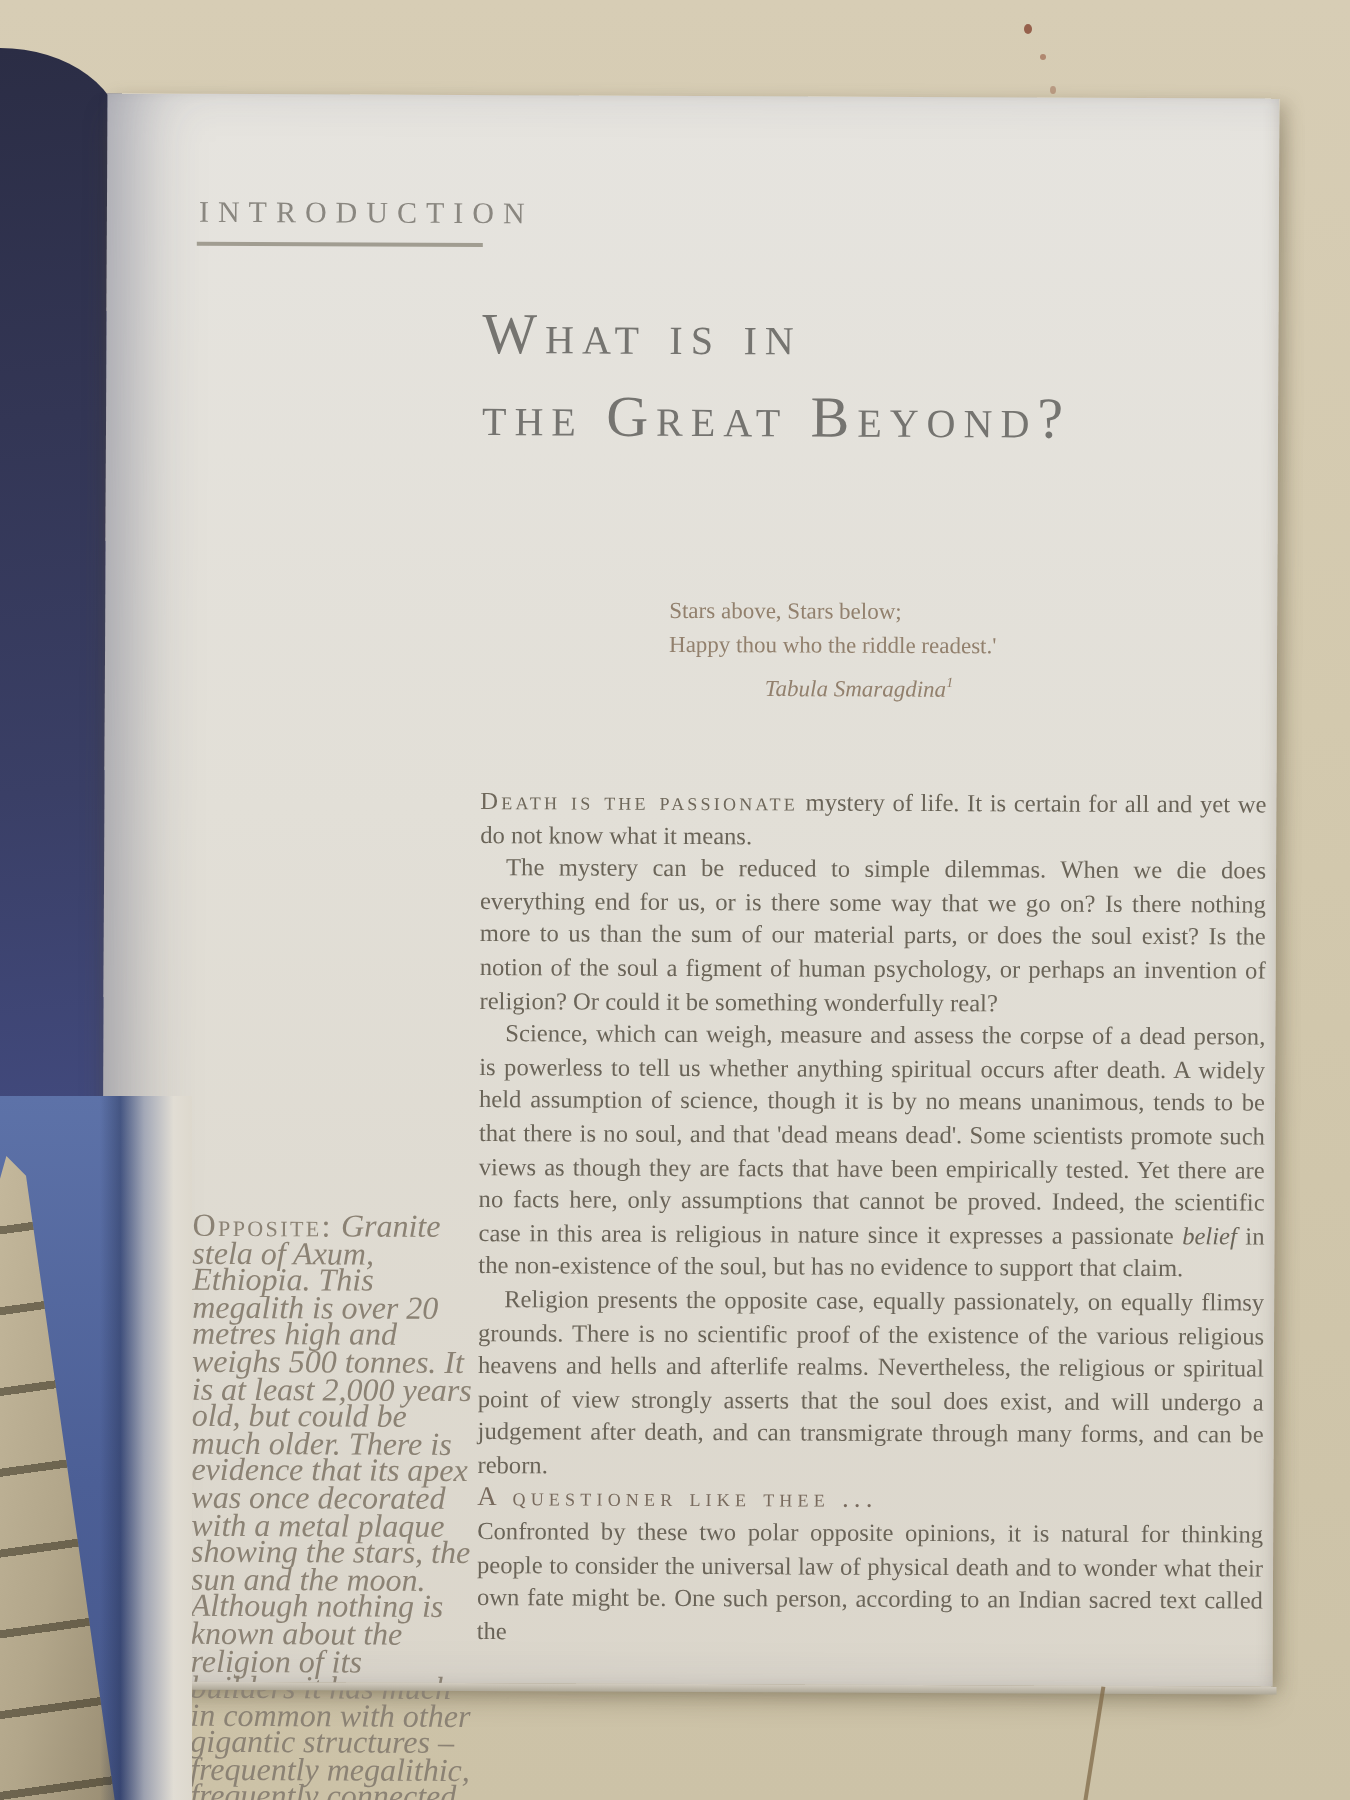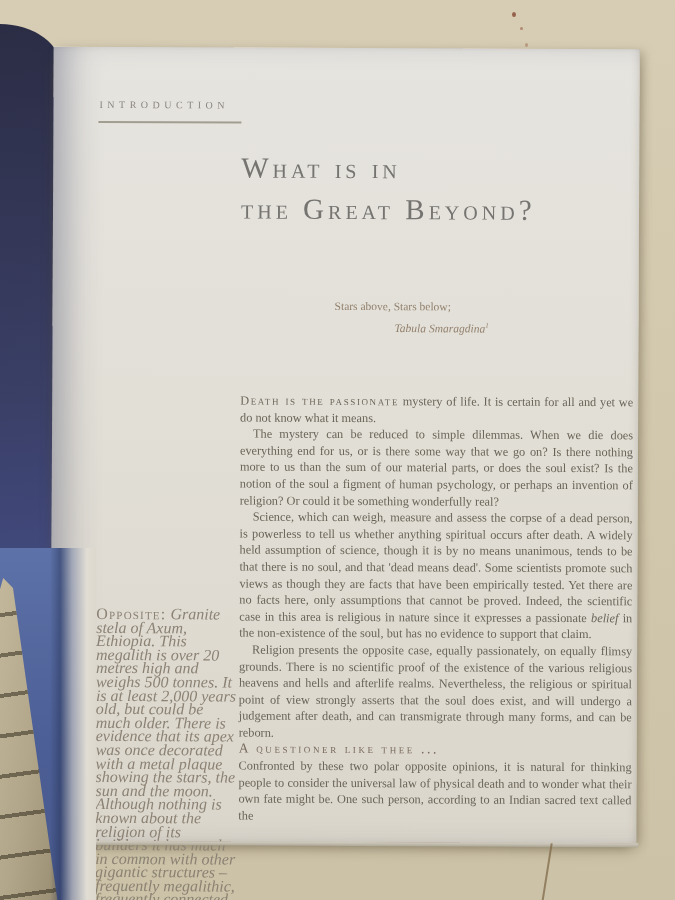--- a/index.html
+++ b/index.html
@@ -52,33 +52,33 @@
       4px 2px 8px rgba(120,110,85,.35);
     transform:rotate(.25deg);
   }
   .page::after{
     content:"";position:absolute;left:2px;right:-2px;bottom:-4px;height:4px;
     background:linear-gradient(180deg,#d2ccc0,#aea898);
   }
   
   .kicker{
     position:absolute;left:46px;top:52px;
-    font-size:10px;letter-spacing:4.5px;color:#8a8780;
+    font-size:15px;letter-spacing:4.5px;color:#8a8780;
   }
   .kicker-rule{position:absolute;left:45px;top:74px;width:143px;height:1.5px;background:#a19d91;}
   .title{
     position:absolute;left:188px;top:100px;
     font-variant:small-caps;font-size:29px;line-height:41px;
     letter-spacing:4px;color:#757470;font-weight:400;
   }
   .epigraph{
     position:absolute;left:282px;top:250px;
     font-size:11.5px;line-height:16.5px;color:#92806d;
   }
-  .epigraph .attr{display:block;margin-top:2px;margin-left:60px;font-style:italic;}
+  .epigraph .attr{display:block;margin-top:2px;margin-left:48px;font-style:italic;}
   .epigraph sup{font-size:7px;}
   .body-col{
     position:absolute;left:188px;top:345px;width:393px;
     font-size:12.3px;line-height:16.6px;text-align:justify;color:#6a6458;
   }
   .body-col p{margin:0;text-indent:13px;}
   .body-col p.first{text-indent:0;}
   .lead-caps{font-variant:small-caps;letter-spacing:1.6px;color:#6e675a;}
   .body-col em{}
   .section-heading{
@@ -113,20 +113,21 @@
   <div class="kicker">INTRODUCTION</div>
   <div class="kicker-rule"></div>
 
   <div class="title">
     <div>What is in</div>
     <div>the Great Beyond?</div>
   </div>
 
   <div class="epigraph">
     <div>Stars above, Stars below;</div>
+    <div>Happy thou who the riddle readest.'</div>
     <span class="attr"><span>Tabula Smaragdina</span><sup>1</sup></span>
   </div>
 
   <div class="body-col">
     <p class="first"><span class="lead-caps">Death is the passionate</span><span> mystery of life. It is certain for all and yet we do not know what it means.</span></p>
     <p>The mystery can be reduced to simple dilemmas. When we die does everything end for us, or is there some way that we go on? Is there nothing more to us than the sum of our material parts, or does the soul exist? Is the notion of the soul a figment of human psychology, or perhaps an invention of religion? Or could it be something wonderfully real?</p>
     <p><span>Science, which can weigh, measure and assess the corpse of a dead person, is powerless to tell us whether anything spiritual occurs after death. A widely held assumption of science, though it is by no means unanimous, tends to be that there is no soul, and that 'dead means dead'. Some scientists promote such views as though they are facts that have been empirically tested. Yet there are no facts here, only assumptions that cannot be proved. Indeed, the scientific case in this area is religious in nature since it expresses a passionate </span><em>belief</em><span> in the non-existence of the soul, but has no evidence to support that claim.</span></p>
     <p>Religion presents the opposite case, equally passionately, on equally flimsy grounds. There is no scientific proof of the existence of the various religious heavens and hells and afterlife realms. Nevertheless, the religious or spiritual point of view strongly asserts that the soul does exist, and will undergo a judgement after death, and can transmigrate through many forms, and can be reborn.</p>
     <p class="section-heading">A questioner like thee ...</p>
     <p class="first">Confronted by these two polar opposite opinions, it is natural for thinking people to consider the universal law of physical death and to wonder what their own fate might be. One such person, according to an Indian sacred text called the</p>

